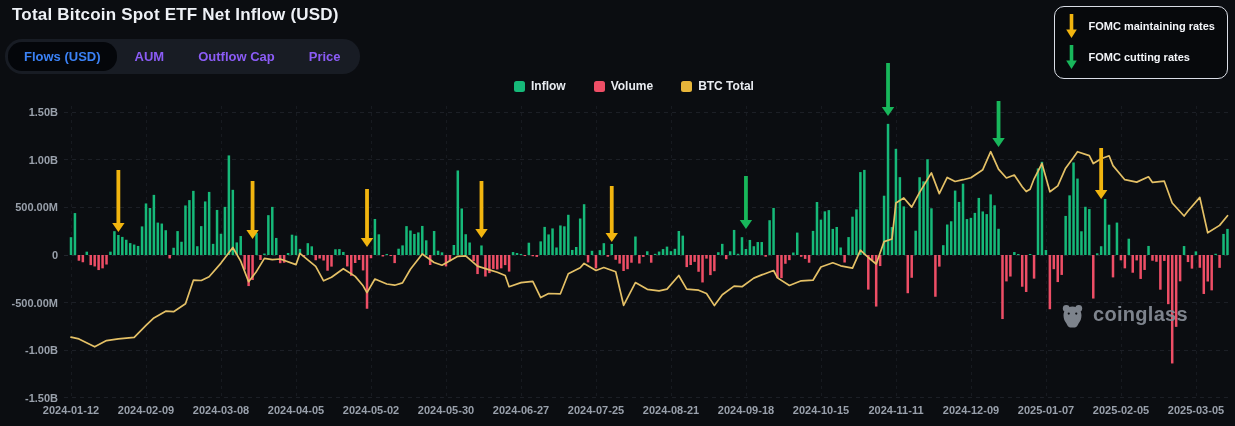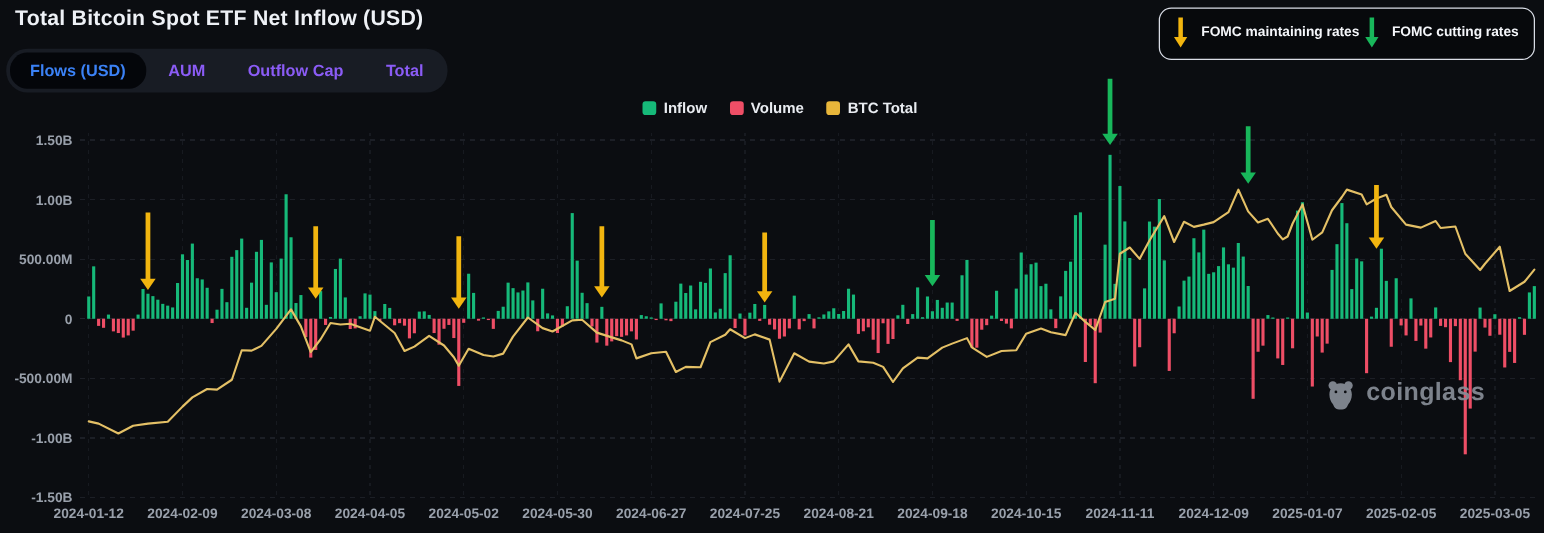--- a/index.html
+++ b/index.html
@@ -3,25 +3,25 @@
 <meta charset="utf-8">
 <style>
   html,body{margin:0;padding:0;background:#0b0d11;}
   body{width:1235px;height:426px;overflow:hidden;font-family:"Liberation Sans",sans-serif;position:relative;}
   .app{position:absolute;inset:0;width:1235px;height:426px;background:#0b0d11;}
   #chart-svg{position:absolute;left:0;top:0;}
   .page-title{position:absolute;left:12px;top:5px;font-size:17px;font-weight:700;color:#eef1f6;letter-spacing:.2px;}
   .tabs{position:absolute;left:5px;top:39px;display:flex;align-items:center;gap:2px;background:#181c24;border-radius:17px;padding:3px;}
   .tab{border:0;background:transparent;color:#8b5cf6;font-family:inherit;font-size:13px;font-weight:600;padding:7px 16px;border-radius:14px;cursor:pointer;white-space:nowrap;}
   .tab.active{background:#04060a;color:#3b82f6;}
-  .legend{position:absolute;left:514px;top:79px;display:flex;align-items:center;gap:18px;}
+  .legend{position:absolute;left:514px;top:79px;display:flex;align-items:center;gap:28px;}
   .legend-item{display:flex;align-items:center;gap:6px;cursor:pointer;}
   .swatch{width:11px;height:11px;border-radius:2.5px;}
   .legend-label{font-size:12px;font-weight:700;color:#e9ecf1;}
-  .fomc-box{position:absolute;right:7px;top:6px;display:flex;flex-direction:row;gap:3px;
+  .fomc-box{position:absolute;right:7px;top:6px;display:flex;flex-direction:column;gap:3px;
      border:1px solid #d9dde6;border-radius:10px;padding:5px 12px 7px 10px;background:rgba(5,7,10,.55);}
   .fomc-row{display:flex;align-items:center;gap:10px;}
   .fomc-label{font-size:11px;font-weight:700;color:#f4f6fa;white-space:nowrap;}
   .watermark{position:absolute;left:1060px;top:303px;display:flex;align-items:flex-start;gap:8px;color:#878d97;opacity:.92;}
   .watermark-text{font-size:20px;font-weight:700;letter-spacing:.3px;}
 </style>
 </head>
 <body>
 
 <div class="app">
@@ -397,21 +397,21 @@
         <polygon points="1094.9669999999999,190 1107.367,190 1101.167,199" fill="#f2b50f"></polygon>
       </g>
     </svg>
 
   <div class="page-title">Total Bitcoin Spot ETF Net Inflow (USD)</div>
 
   <div class="tabs">
     <button class="tab active">Flows (USD)</button>
     <button class="tab">AUM</button>
     <button class="tab">Outflow Cap</button>
-    <button class="tab">Total</button>
+    <button class="tab">Price</button>
   </div>
 
   <div class="legend">
     <div class="legend-item">
       <span class="swatch" style="background:#16b979"></span>
       <span class="legend-label">Inflow</span>
     </div>
     <div class="legend-item">
       <span class="swatch" style="background:#ee4e66"></span>
       <span class="legend-label">Volume</span>

